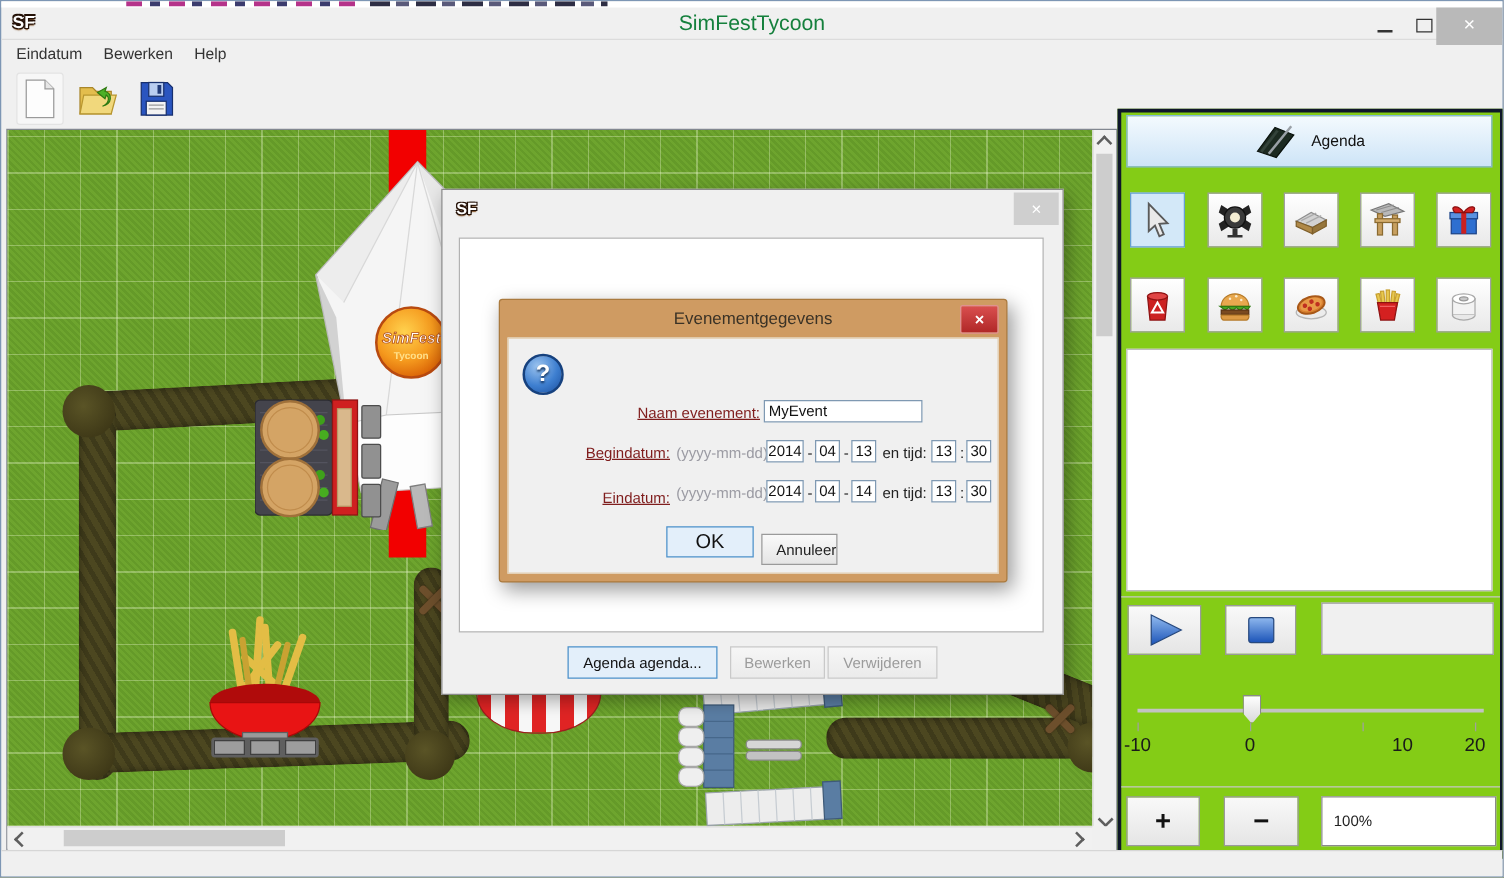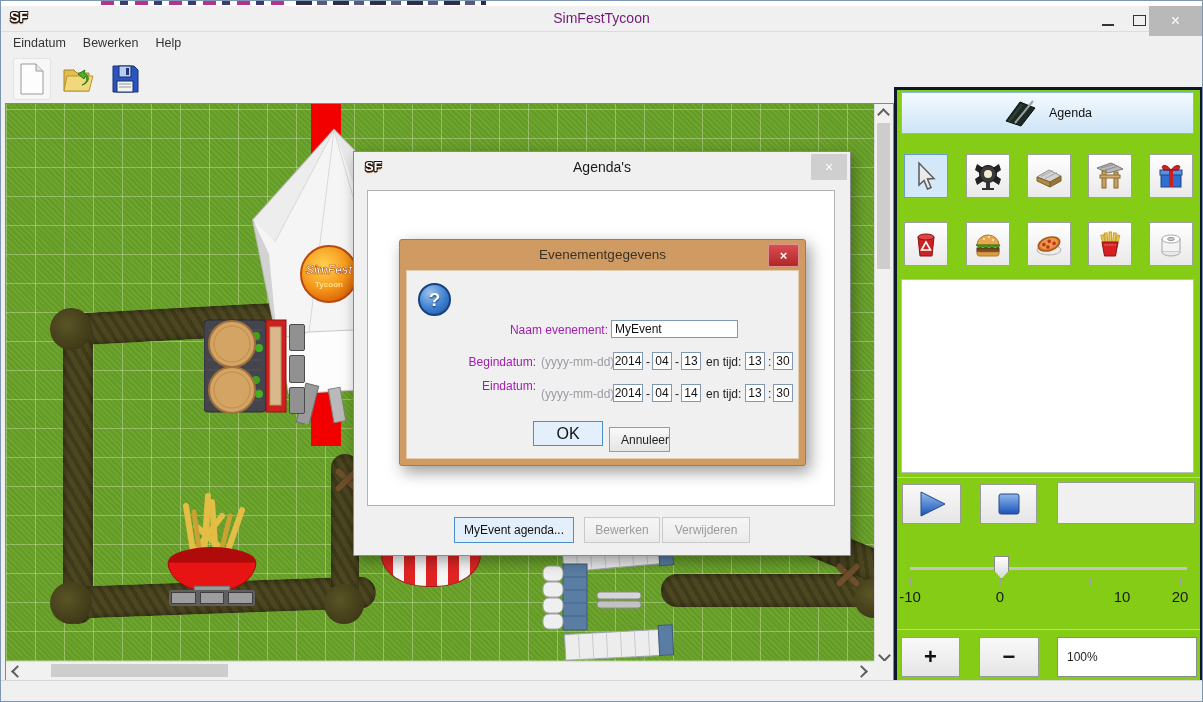--- a/index.html
+++ b/index.html
@@ -10,21 +10,21 @@
   
   .edge{left:0;top:0;width:100%;height:5px;background:#fff;}
   .edge .seg{position:absolute;top:0;height:4px;}
   .edge .s1{left:100px;width:185px;background:repeating-linear-gradient(90deg,#b5338a 0 13px,#fff 13px 19px,#3c3c6e 19px 27px,#fff 27px 34px);}
   .edge .s2{left:295px;width:190px;background:repeating-linear-gradient(90deg,#2e2e44 0 16px,#fff 16px 21px,#5a5a7a 21px 31px,#fff 31px 37px);}
   
   .titlebar{left:0;top:5px;width:100%;height:25px;border-bottom:1px solid #dcdcdc;}
   .sf{font-weight:bold;color:#fff;
       text-shadow:-1px -1px 0 #241107,1px -1px 0 #241107,-1px 1px 0 #241107,1px 1px 0 #241107,0 2px 1px #7a4a20;}
   .titlebar .sf{position:absolute;left:9px;top:3px;font-size:14px;}
-  .wtitle{position:absolute;left:0;right:0;top:0;text-align:center;line-height:25px;font-size:14px;color:#701a75;}
+  .wtitle{position:absolute;left:0;right:0;top:0;text-align:center;line-height:25px;font-size:17px;color:#15803d;}
   .wbtn{position:absolute;display:flex;align-items:center;justify-content:center;cursor:default;}
   .wbtn.min{left:1093px;top:0;width:28px;height:28px;}
   .wbtn.min i{display:block;width:12px;height:2px;background:#333;margin-top:10px;}
   .wbtn.max{left:1124px;top:0;width:28px;height:28px;}
   .wbtn.max i{display:block;width:11px;height:9px;border:1.5px solid #333;}
   .wbtn.close{left:1148px;top:0;width:53px;height:30px;background:#b9b9b9;color:#fff;font-size:16px;}
   
   .menubar{left:0;top:31px;width:100%;height:22px;display:flex;gap:17px;padding-left:12px;align-items:center;box-sizing:border-box;color:#333;font-size:12.5px;}
   .toolbar{left:0;top:54px;width:100%;height:47px;display:flex;gap:10px;padding-left:12px;align-items:center;box-sizing:border-box;}
   .tibtn{width:36px;height:40px;display:flex;align-items:center;justify-content:center;border-radius:3px;}
@@ -93,21 +93,21 @@
   .dlgE{left:398px;top:238px;width:405px;height:225px;background:#cf9b62;border:1px solid #aa7a3e;border-radius:3px;
         box-shadow:4px 6px 16px rgba(0,0,0,.4);z-index:20;}
   .dlgTitleE{position:absolute;left:0;right:0;top:0;height:30px;text-align:center;line-height:30px;font-size:13.5px;color:#3a3226;}
   .dlgE .dClose{right:6px;top:4px;width:29px;height:21px;background:linear-gradient(#d94f4f,#b02727);border:1px solid #e09090;border-radius:2px;font-size:13px;font-weight:bold;}
   .dlgEInner{position:absolute;left:6px;top:30px;right:6px;bottom:6px;background:#f0f0f0;border:1px solid #e2cdae;}
   .qicon{left:11px;top:12px;width:33px;height:33px;border-radius:50%;
      background:radial-gradient(circle at 35% 28%,#9cc4ef,#3e7fd0 55%,#1b4f9e);
      border:2px solid #16417e;box-sizing:border-box;color:#fff;font-weight:bold;font-size:19px;
      display:flex;align-items:center;justify-content:center;text-shadow:0 1px 2px #0a2a55;}
   .msg{left:56px;top:21px;font-size:12px;color:#111;}
-  .lblR{text-align:right;font-size:12px;color:#a21caf;}
+  .lblR{text-align:right;font-size:12px;color:#7f1d1d;text-decoration:underline;}
   .hint{color:#9b9ba3;font-size:12px;}
   .ibox{background:#fff;border:1px solid #7f99b2;box-sizing:border-box;font-family:"Liberation Sans",sans-serif;font-size:12px;color:#111;}
   .ibox.c{text-align:center;padding:0;}
   .dlgE .okA{left:126px;top:150px;width:68px;height:23px;font-size:16px;}
   .dlgE .caA{left:202px;top:156px;width:59px;height:23px;font-size:12px;justify-content:flex-end;}
   .statusstrip{left:0;top:679px;width:100%;height:23px;background:#f0f0f0;border-top:1px solid #d6d6d6;}
 </style>
 </head>
 <body>
 
@@ -443,27 +443,26 @@
     <div class="abs btn" style="left:82px;top:547px;width:58px;height:38px;">
       <span class="pm">−</span>
     </div>
     <div class="abs zoomField">
       <span>100%</span>
     </div>
   </div>
 
   <div class="abs dlgA">
     <span class="sf">SF</span>
-    <div class="dlgTitleA">Agenda's</div>
     <div class="dClose">
       <span>×</span>
     </div>
     <div class="abs listbox"></div>
     <div class="abs btn btnFocus" style="left:100px;top:365px;width:118px;height:24px;">
-      <span>MyEvent agenda...</span>
+      <span>Agenda agenda...</span>
     </div>
     <div class="abs btn btnDis" style="left:230px;top:365px;width:74px;height:24px;">
       <span>Bewerken</span>
     </div>
     <div class="abs btn btnDis" style="left:308px;top:365px;width:86px;height:24px;">
       <span>Verwijderen</span>
     </div>
   </div>
 
   <div class="abs dlgE">
@@ -484,21 +483,21 @@
       <input class="abs ibox c" style="left: 206px; top: 81px; width: 30px; height: 18px;" value="2014">
       <span class="abs" style="left:239px;top:84px;">-</span>
       <input class="abs ibox c" style="left: 245px; top: 81px; width: 20px; height: 18px;" value="04">
       <span class="abs" style="left:268px;top:84px;">-</span>
       <input class="abs ibox c" style="left: 274px; top: 81px; width: 20px; height: 18px;" value="13">
       <span class="abs" style="left:299px;top:84px;">en tijd:</span>
       <input class="abs ibox c" style="left: 338px; top: 81px; width: 20px; height: 18px;" value="13">
       <span class="abs" style="left:361px;top:84px;">:</span>
       <input class="abs ibox c" style="left: 366px; top: 81px; width: 20px; height: 18px;" value="30">
 
-      <span class="abs lblR" style="left:0;width:129px;top:108px;">Eindatum:</span>
+      <span class="abs lblR" style="left:0;width:129px;top:120px;">Eindatum:</span>
       <span class="abs hint" style="left:134px;top:116px;">(yyyy-mm-dd)</span>
       <input class="abs ibox c" style="left: 206px; top: 113px; width: 30px; height: 18px;" value="2014">
       <span class="abs" style="left:239px;top:116px;">-</span>
       <input class="abs ibox c" style="left: 245px; top: 113px; width: 20px; height: 18px;" value="04">
       <span class="abs" style="left:268px;top:116px;">-</span>
       <input class="abs ibox c" style="left: 274px; top: 113px; width: 20px; height: 18px;" value="14">
       <span class="abs" style="left:299px;top:116px;">en tijd:</span>
       <input class="abs ibox c" style="left: 338px; top: 113px; width: 20px; height: 18px;" value="13">
       <span class="abs" style="left:361px;top:116px;">:</span>
       <input class="abs ibox c" style="left: 366px; top: 113px; width: 20px; height: 18px;" value="30">

